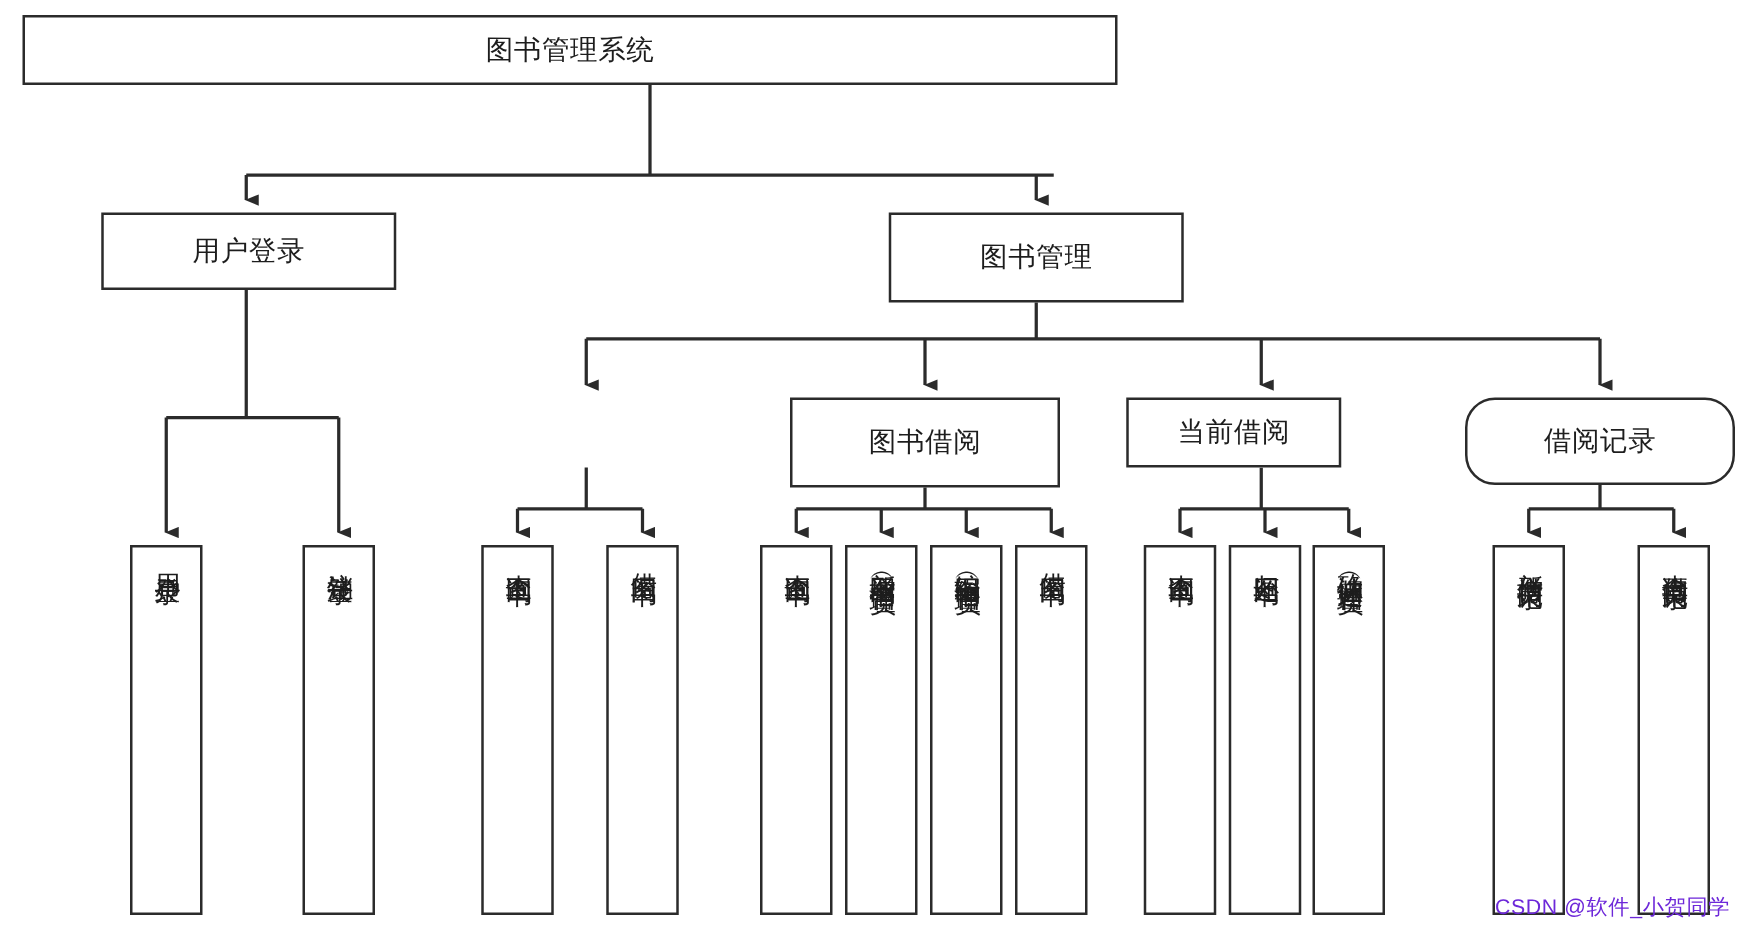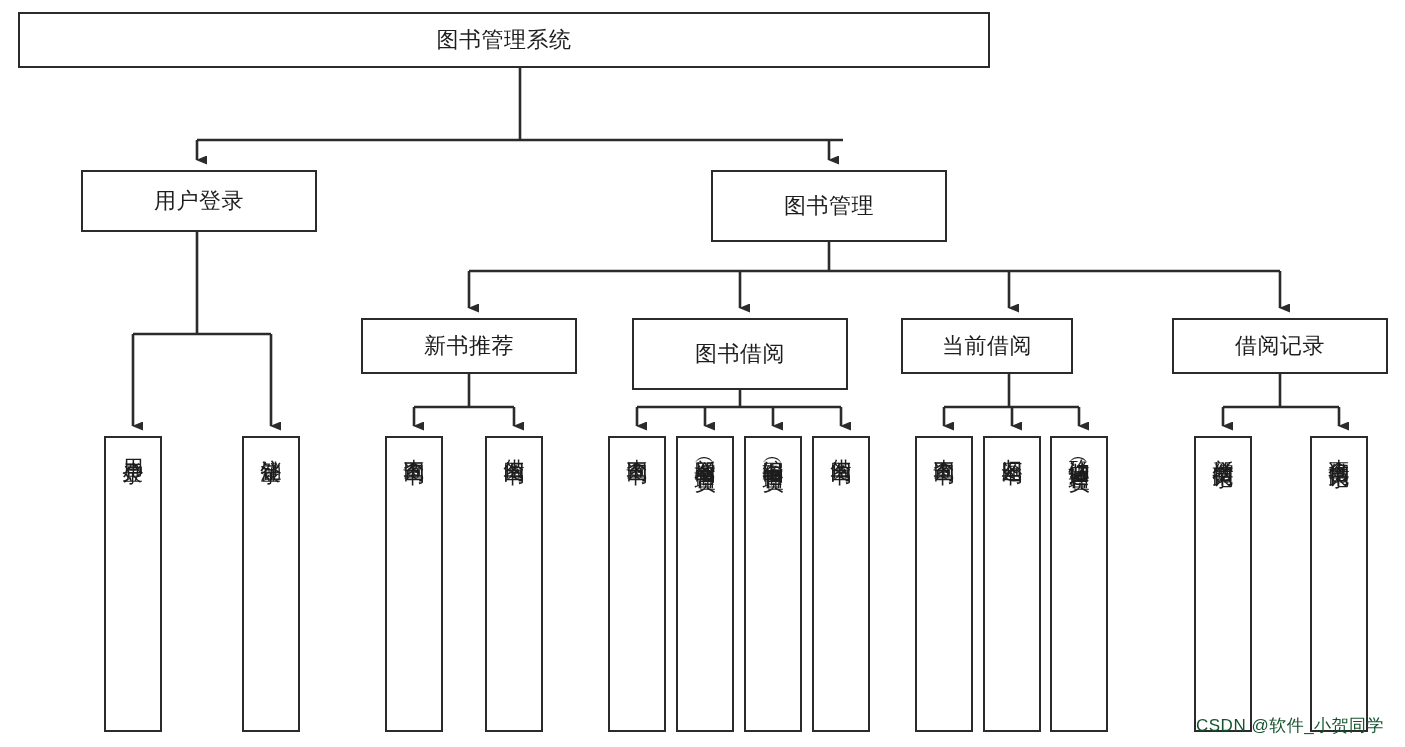--- a/index.html
+++ b/index.html
@@ -50,21 +50,21 @@
     color: #1d1d1d;
     writing-mode: vertical-rl;
     text-orientation: upright;
     letter-spacing: 2px;
     line-height: 1.05;
     white-space: nowrap;
   }
   .watermark {
     position: absolute;
     font-size: 17px;
-    color: #14532d;
+    color: #6d28d9;
     white-space: nowrap;
     letter-spacing: 0.5px;
   }
 </style>
 </head>
 <body>
 
 <div id="stage">
 
   <svg id="diagram-svg" viewBox="0 0 1405 747" preserveAspectRatio="none">
@@ -110,41 +110,38 @@
       <path d="M1012,407 L1012,426" marker-end="url(#arrowhead)"></path>
       <path d="M1079,407 L1079,426" marker-end="url(#arrowhead)"></path>
 
       <path d="M1280,374 L1280,407"></path>
       <path d="M1223,407 L1339,407"></path>
       <path d="M1223,407 L1223,426" marker-end="url(#arrowhead)"></path>
       <path d="M1339,407 L1339,426" marker-end="url(#arrowhead)"></path>
     </g>
   </svg>
 
-  <div class="node-box" style="left:18px; top:12px; width:972px; height:56px;">
+  <div class="node-box" style="left:18px; top:12px; width:876px; height:56px;">
     <span class="node-label-h">图书管理系统</span>
   </div>
 
   <div class="node-box" style="left:81px; top:170px; width:236px; height:62px;">
     <span class="node-label-h">用户登录</span>
   </div>
   <div class="node-box" style="left:711px; top:170px; width:236px; height:72px;">
     <span class="node-label-h">图书管理</span>
   </div>
 
-  <div class="node-box" style="left:361px; top:318px; width:216px; height:56px;">
-    <span class="node-label-h">新书推荐</span>
-  </div>
   <div class="node-box" style="left:632px; top:318px; width:216px; height:72px;">
     <span class="node-label-h">图书借阅</span>
   </div>
   <div class="node-box" style="left:901px; top:318px; width:172px; height:56px;text-align:right;">
     <span class="node-label-h">当前借阅</span>
   </div>
-  <div class="node-box" style="left:1172px; top:318px; width:216px; height:56px;">
+  <div class="node-box" style="left:1172px; top:318px; width:216px; height:70px;border-radius:24px;">
     <span class="node-label-h">借阅记录</span>
   </div>
 
   <div class="node-box vertical" style="left:104px; top:436px; width:58px; height:296px;">
     <span class="node-label-v">用户登录</span>
   </div>
   <div class="node-box vertical" style="left:242px; top:436px; width:58px; height:296px;">
     <span class="node-label-v">注销登录</span>
   </div>
 

